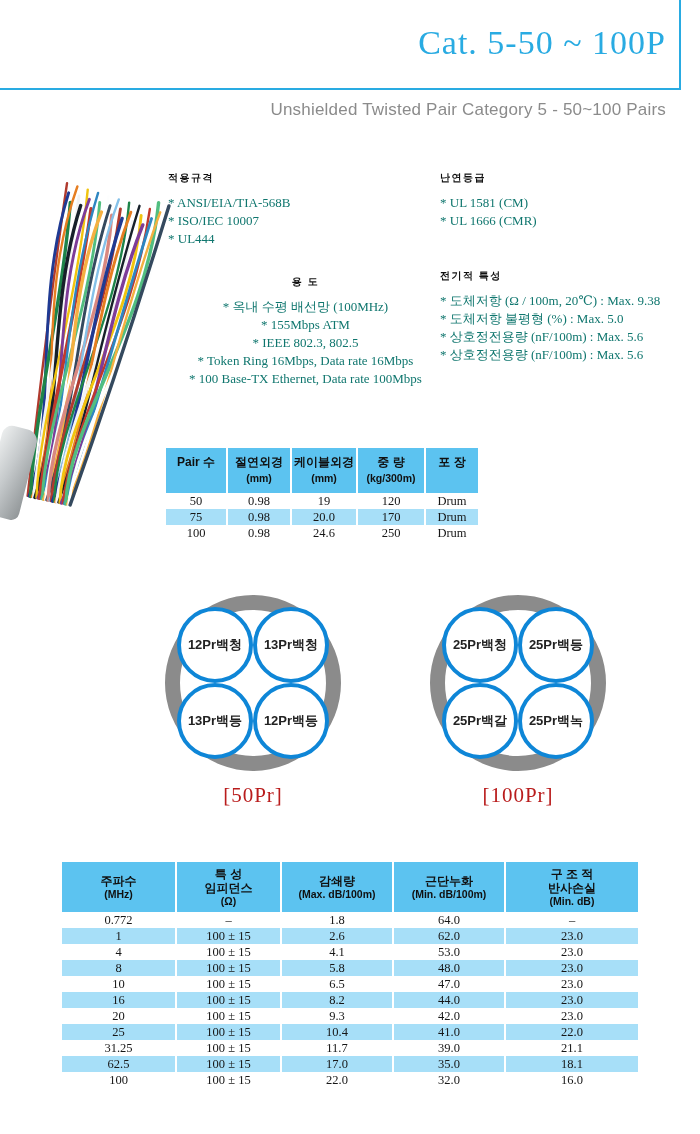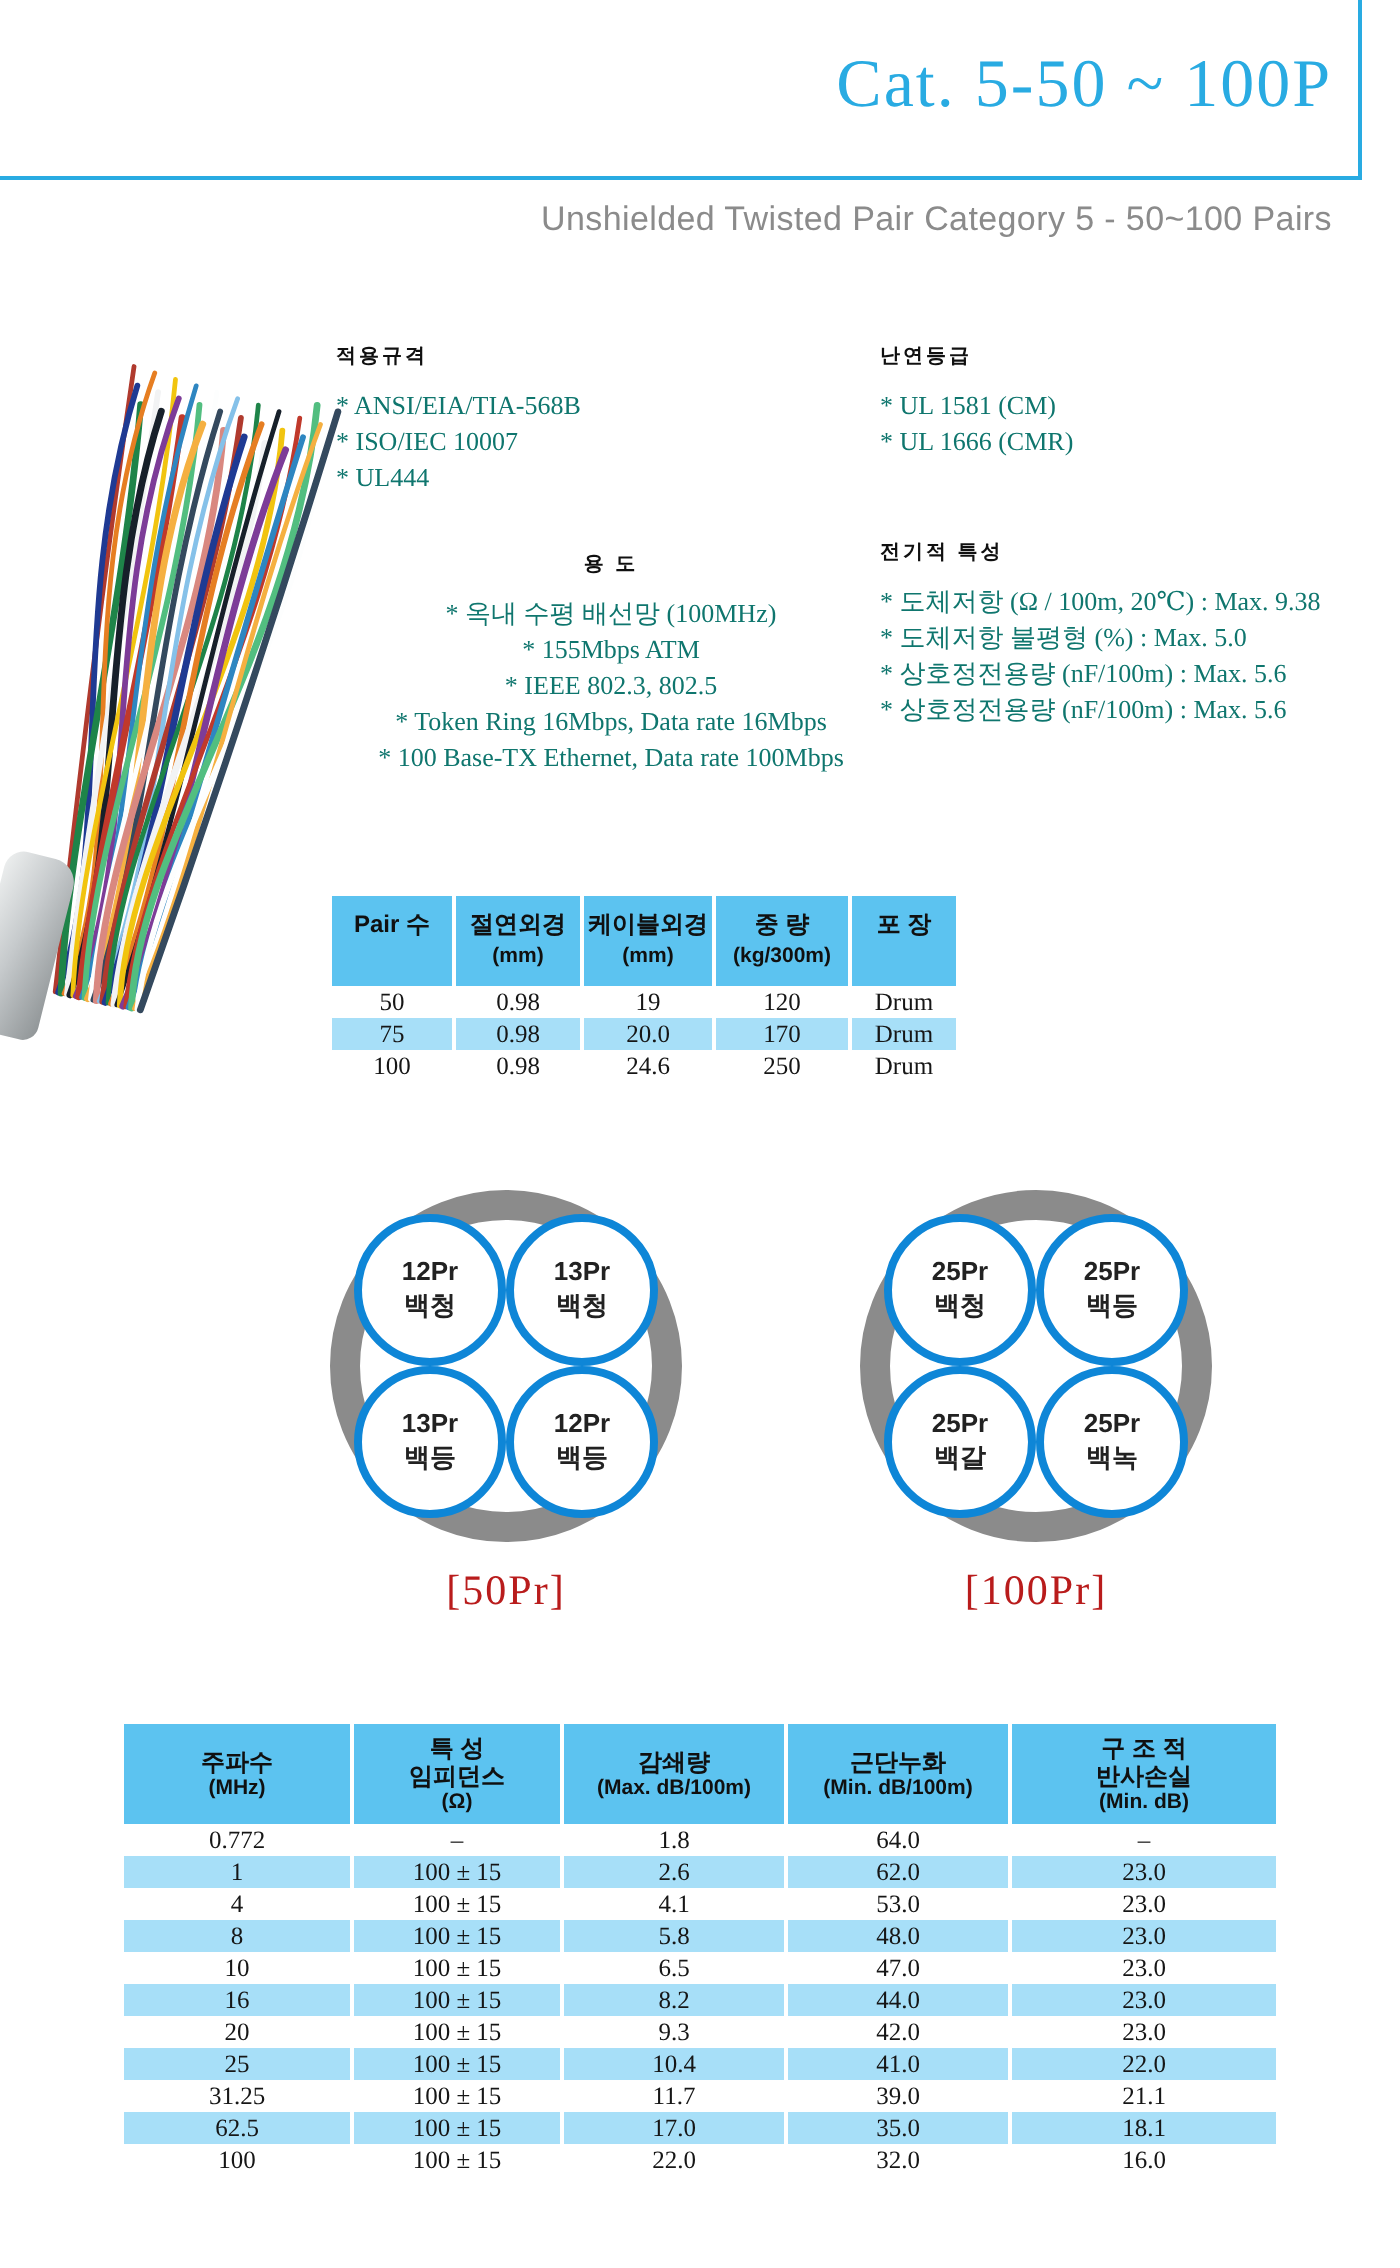--- a/index.html
+++ b/index.html
@@ -50,21 +50,21 @@
   .perf-table .hwrap{justify-content:center;height:44px;padding:3px 0;}
 
   
   .diagram{position:absolute;top:595px;width:176px;text-align:center;}
   #diagram-50pr{left:165px;}
   #diagram-100pr{left:430px;}
   .ring{position:relative;width:176px;height:176px;box-sizing:border-box;background:#fff;
         border:15px solid var(--ring-gray,#8b8b8b);border-radius:50%;}
   .unit{position:absolute;width:76px;height:76px;box-sizing:border-box;background:#fff;
         border:4px solid var(--circle-blue,#0e86d7);border-radius:50%;
-        display:flex;flex-direction:column;align-items:center;justify-content:center;
+        display:flex;flex-direction:row;align-items:center;justify-content:center;
         font-size:13px;font-weight:600;color:#222;line-height:1.3;}
   .u-tl{left:-3px;top:-3px;}  .u-tr{right:-3px;top:-3px;}
   .u-bl{left:-3px;bottom:-3px;} .u-br{right:-3px;bottom:-3px;}
   .caption{margin-top:12px;font-family:"Liberation Serif","DejaVu Serif",serif;
            font-size:21px;color:#b91c1c;letter-spacing:1px;}
 </style>
 </head>
 <body>
 
 <div class="page">

